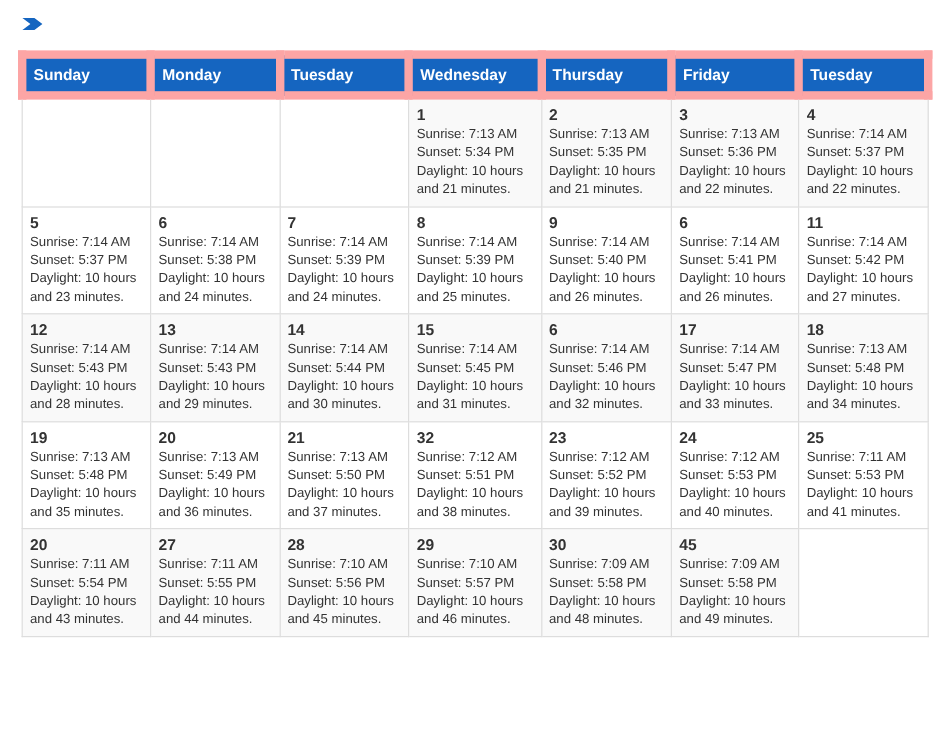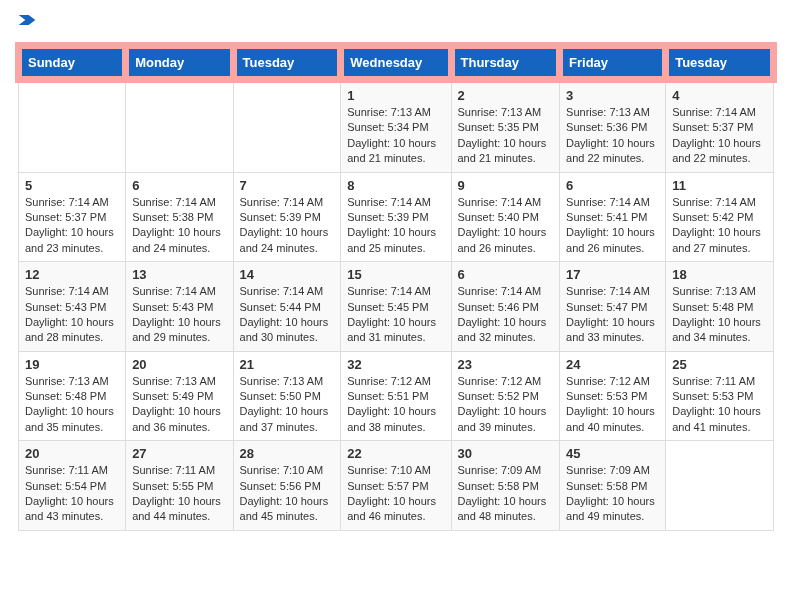--- a/index.html
+++ b/index.html
@@ -248,21 +248,21 @@
           </td>
           <td>
             <span class="day-num">27</span>
             <div class="day-info">Sunrise: 7:11 AM<br>Sunset: 5:55 PM<br>Daylight: 10 hours and 44 minutes.</div>
           </td>
           <td>
             <span class="day-num">28</span>
             <div class="day-info">Sunrise: 7:10 AM<br>Sunset: 5:56 PM<br>Daylight: 10 hours and 45 minutes.</div>
           </td>
           <td>
-            <span class="day-num">22</span>
+            <span class="day-num">29</span>
             <div class="day-info">Sunrise: 7:10 AM<br>Sunset: 5:57 PM<br>Daylight: 10 hours and 46 minutes.</div>
           </td>
           <td>
             <span class="day-num">30</span>
             <div class="day-info">Sunrise: 7:09 AM<br>Sunset: 5:58 PM<br>Daylight: 10 hours and 48 minutes.</div>
           </td>
           <td>
             <span class="day-num">45</span>
             <div class="day-info">Sunrise: 7:09 AM<br>Sunset: 5:58 PM<br>Daylight: 10 hours and 49 minutes.</div>
           </td>

